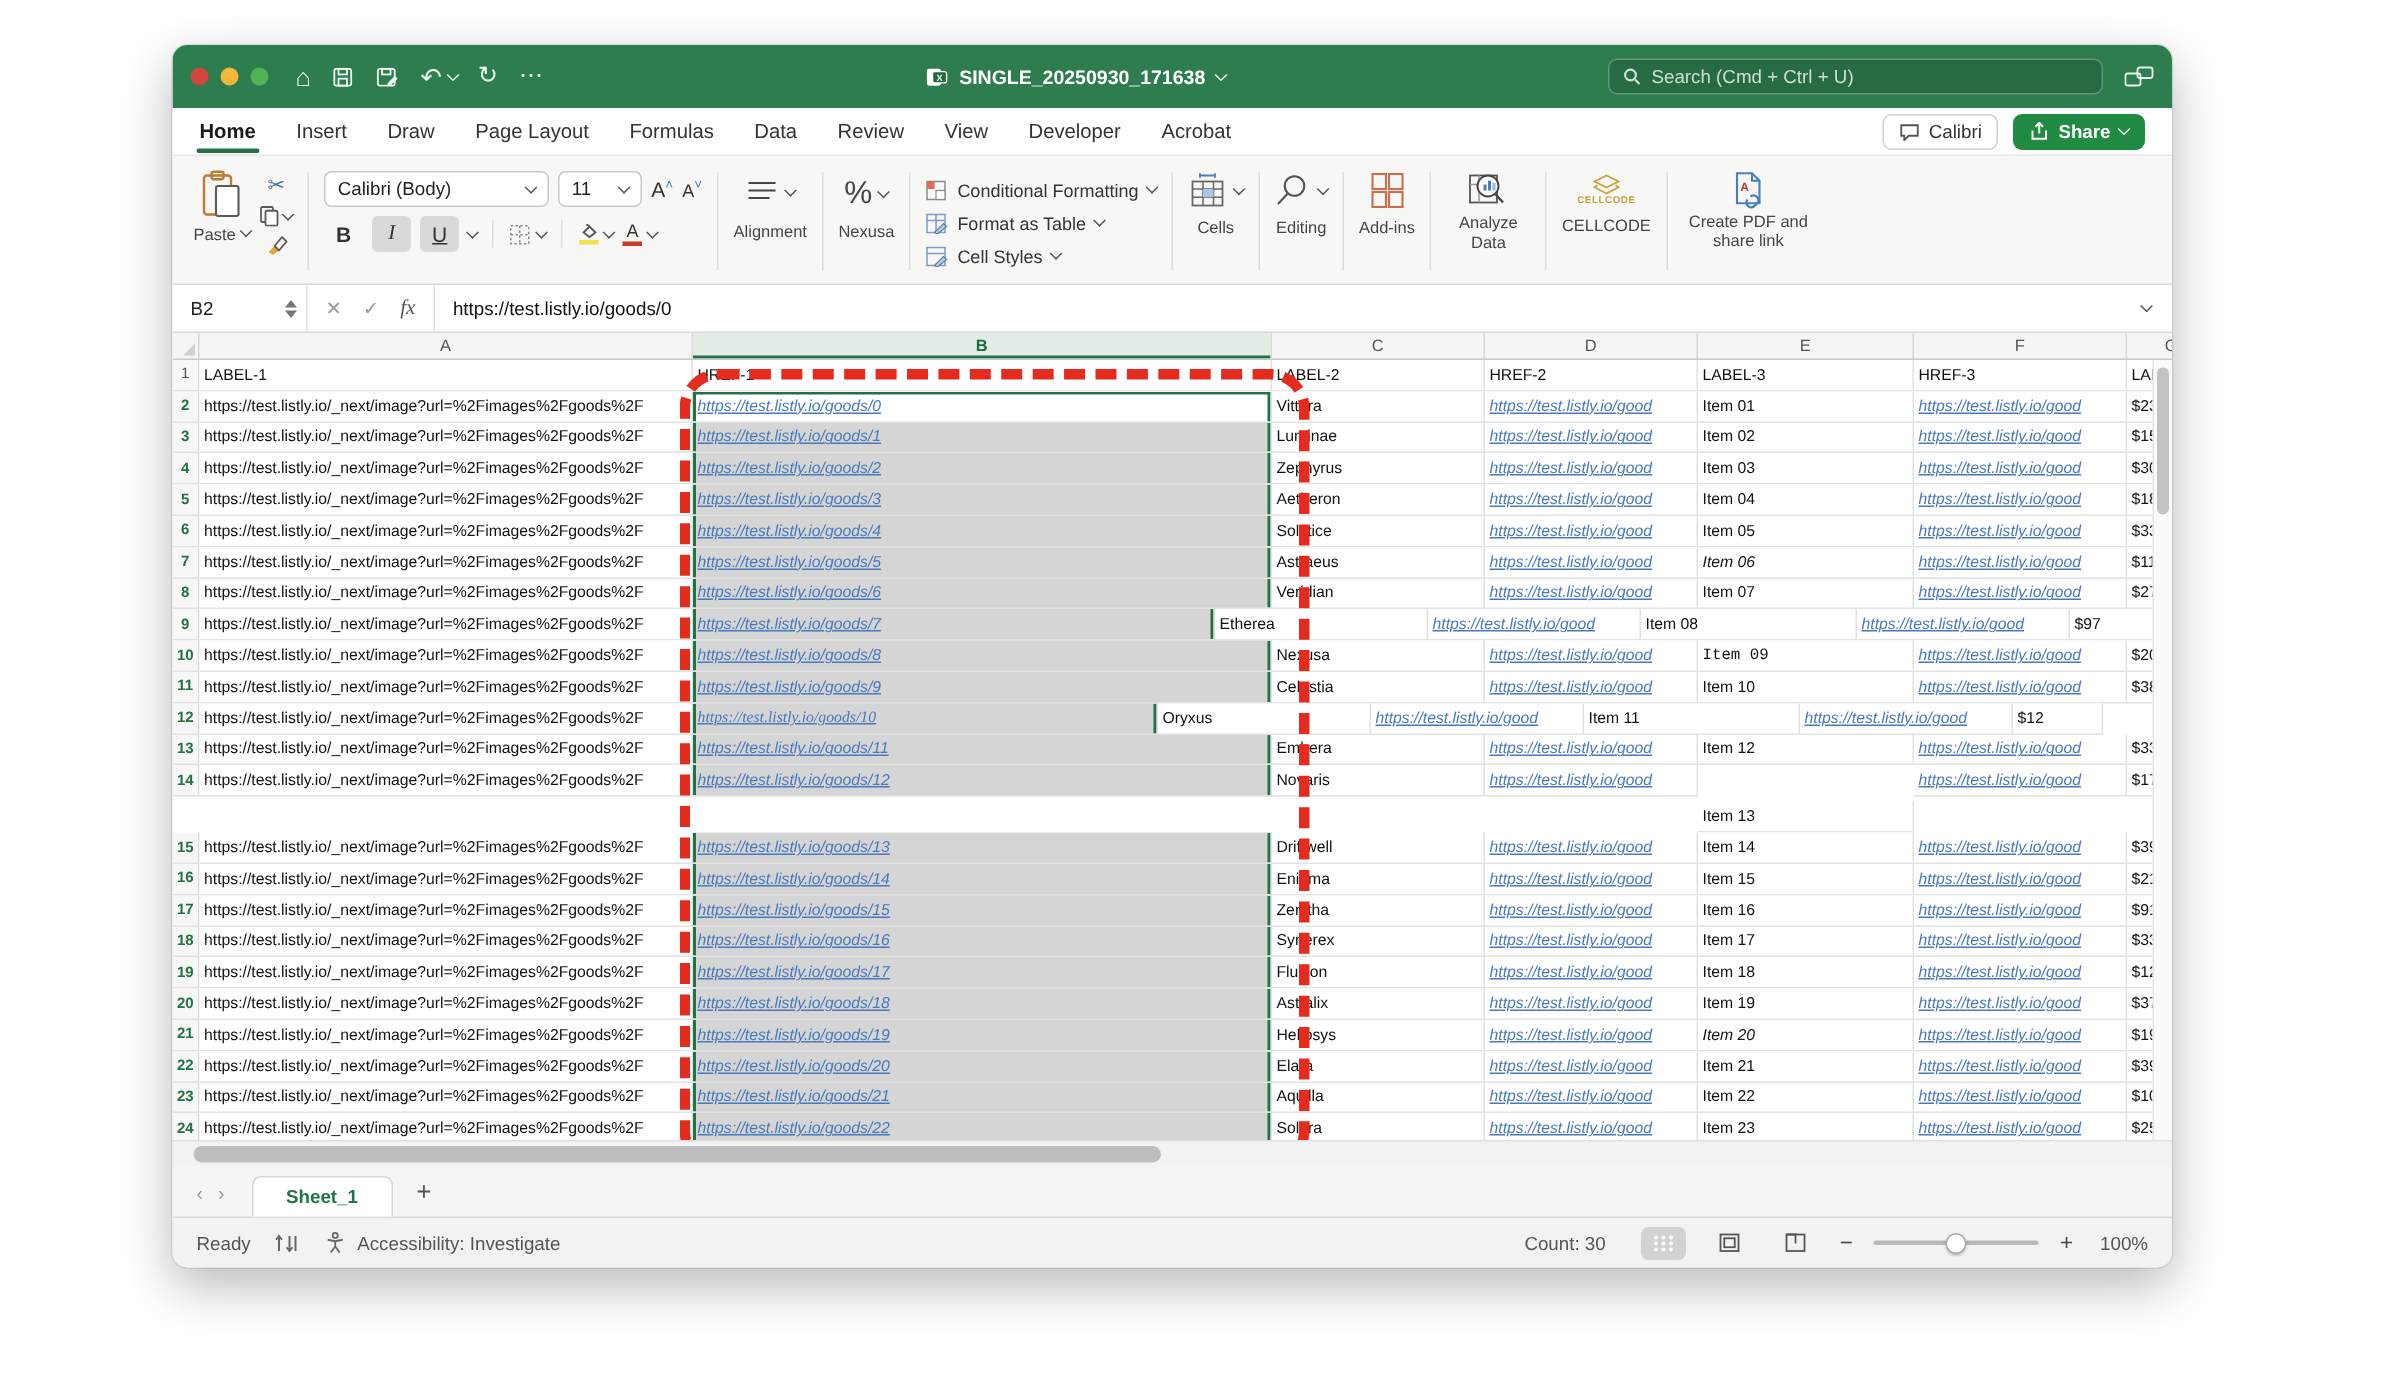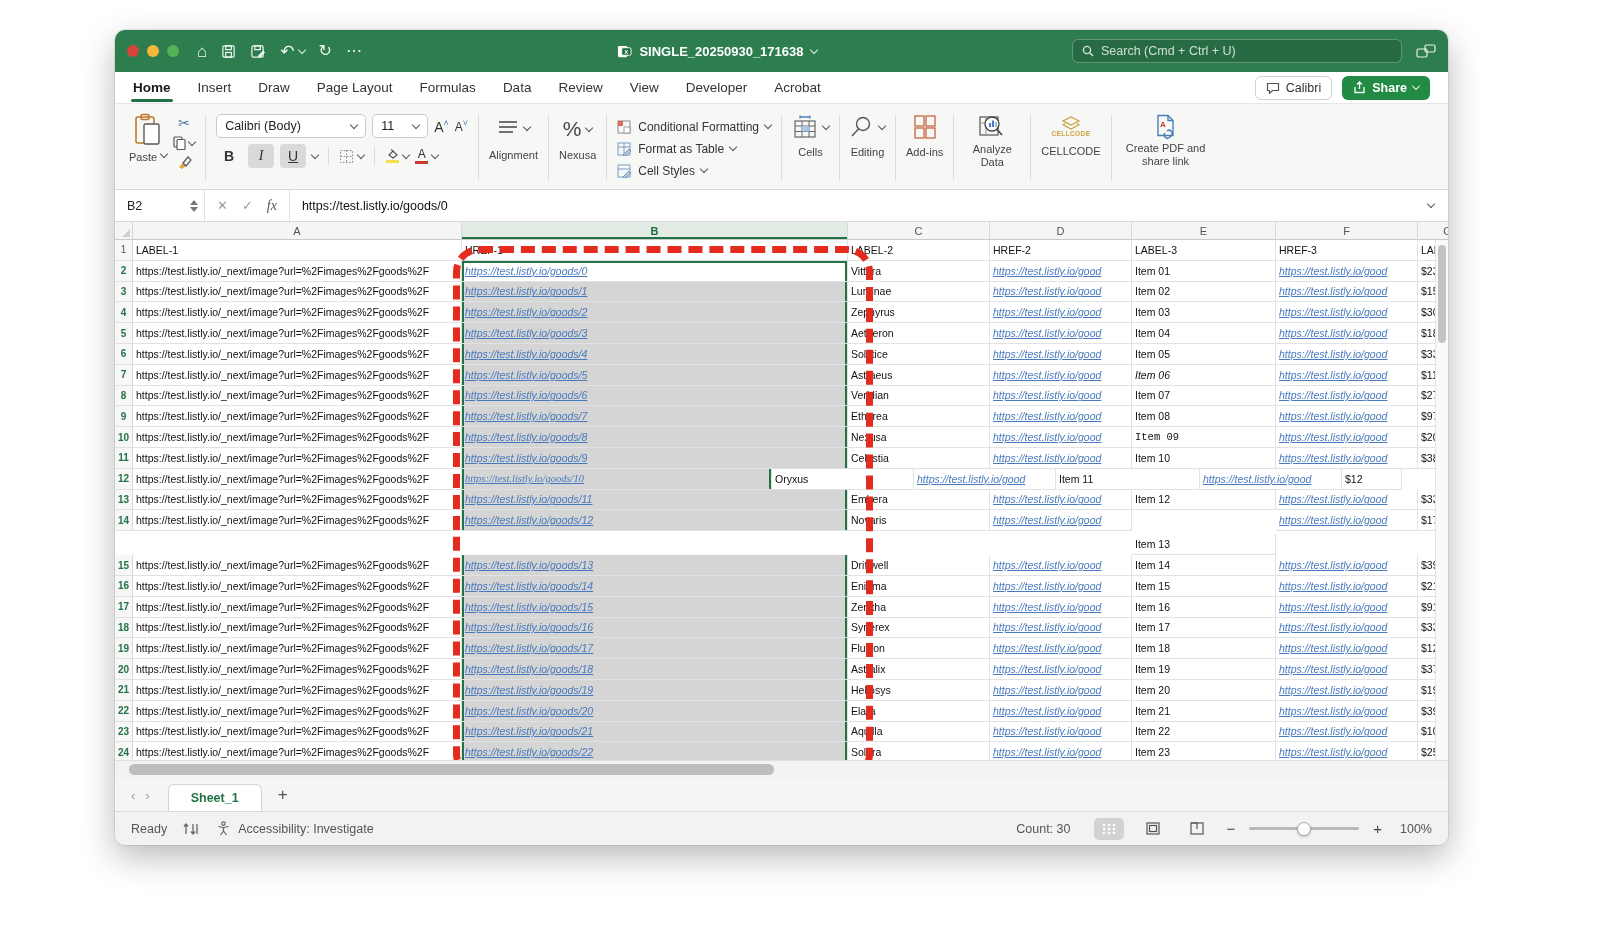--- a/index.html
+++ b/index.html
@@ -520,21 +520,21 @@
             <div class="g-c lnk selB" style="width: 386px;">https://test.listly.io/goods/6</div>
             <div class="g-c" style="width: 142px;">Veridian</div>
             <div class="g-c lnk" style="width: 142px;">https://test.listly.io/good</div>
             <div class="g-c" style="width: 144px;">Item 07</div>
             <div class="g-c lnk" style="width: 142px;">https://test.listly.io/good</div>
             <div class="g-c" style="width: 60px;">$27</div>
           </div>
           <div class="g-row">
             <div class="g-rn selrn">9</div>
             <div class="g-c" style="width: 329px;">https://test.listly.io/_next/image?url=%2Fimages%2Fgoods%2F</div>
-            <div class="g-c lnk selB" style="width: 386px; text-align: right;">https://test.listly.io/goods/7</div>
+            <div class="g-c lnk selB" style="width: 348px; text-align: right;">https://test.listly.io/goods/7</div>
             <div class="g-c" style="width: 142px;">Etherea</div>
             <div class="g-c lnk" style="width: 142px;">https://test.listly.io/good</div>
             <div class="g-c" style="width: 144px;">Item 08</div>
             <div class="g-c lnk" style="width: 142px;">https://test.listly.io/good</div>
             <div class="g-c" style="width: 60px;">$97</div>
           </div>
           <div class="g-row">
             <div class="g-rn selrn">10</div>
             <div class="g-c" style="width: 329px;">https://test.listly.io/_next/image?url=%2Fimages%2Fgoods%2F</div>
             <div class="g-c lnk selB" style="width: 386px;">https://test.listly.io/goods/8</div>
@@ -643,21 +643,21 @@
             <div class="g-c" style="width: 144px;">Item 19</div>
             <div class="g-c lnk" style="width: 142px;">https://test.listly.io/good</div>
             <div class="g-c" style="width: 60px;">$37</div>
           </div>
           <div class="g-row">
             <div class="g-rn selrn">21</div>
             <div class="g-c" style="width: 329px;">https://test.listly.io/_next/image?url=%2Fimages%2Fgoods%2F</div>
             <div class="g-c lnk selB" style="width: 386px;">https://test.listly.io/goods/19</div>
             <div class="g-c" style="width: 142px;">Heliosys</div>
             <div class="g-c lnk" style="width: 142px;">https://test.listly.io/good</div>
-            <div class="g-c" style="width: 144px;">Item 20</div>
+            <div class="g-c" style="width: 144px; font-style: italic;">Item 20</div>
             <div class="g-c lnk" style="width: 142px;">https://test.listly.io/good</div>
             <div class="g-c" style="width: 60px;">$19</div>
           </div>
           <div class="g-row">
             <div class="g-rn selrn">22</div>
             <div class="g-c" style="width: 329px;">https://test.listly.io/_next/image?url=%2Fimages%2Fgoods%2F</div>
             <div class="g-c lnk selB" style="width: 386px;">https://test.listly.io/goods/20</div>
             <div class="g-c" style="width: 142px;">Elara</div>
             <div class="g-c lnk" style="width: 142px;">https://test.listly.io/good</div>
             <div class="g-c" style="width: 144px;">Item 21</div>

